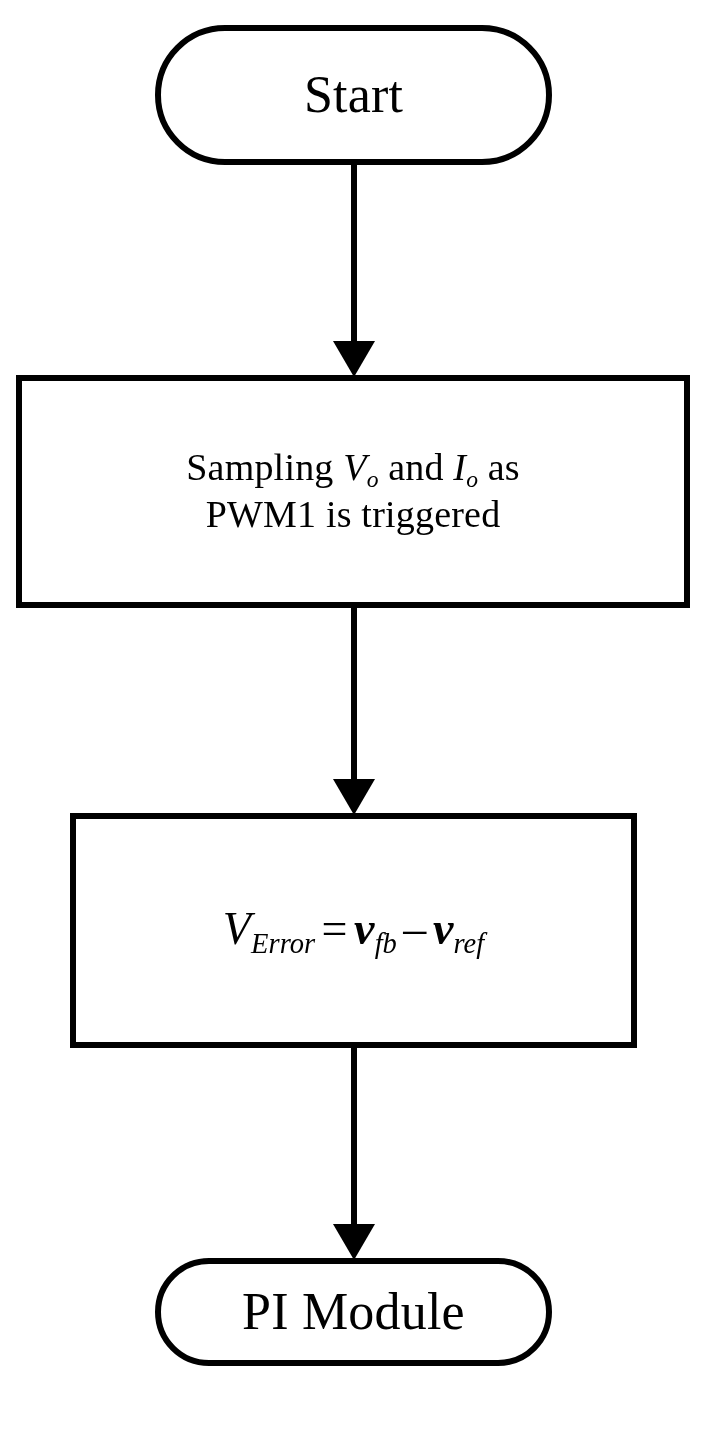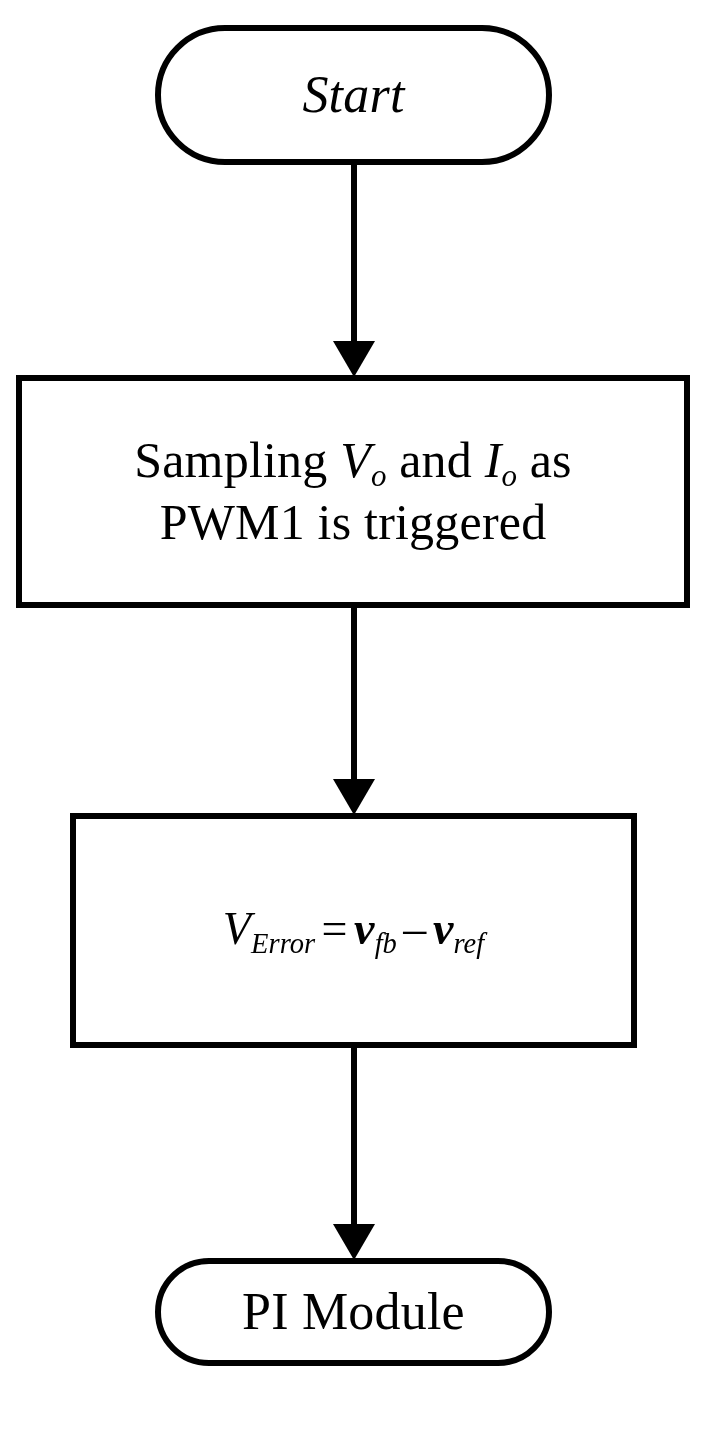--- a/index.html
+++ b/index.html
@@ -37,21 +37,21 @@
   }
 
   
   .node-label {
     font-size: 52px;
     line-height: 1.12;
     letter-spacing: 0.2px;
     white-space: nowrap;
   }
   .proc-label {
-    font-size: 50px;
+    font-size: 38px;
     line-height: 1.14;
     padding: 0 10px;
     text-align: center;
   }
   .eq-label {
     font-size: 46px;
     line-height: 1.42;
     padding: 0 10px;
   }
 
@@ -96,21 +96,21 @@
     border-left: 21px solid transparent;
     border-right: 21px solid transparent;
     border-top: 36px solid #000000;
   }
 </style>
 </head>
 <body>
 
 <div id="page">
 
-  <div class="node terminal" style="left:155px; top:25px; width:397px; height:140px;font-style:italic;">
+  <div class="node terminal" style="left:155px; top:25px; width:397px; height:140px;">
     <span class="node-label">Start</span>
   </div>
 
   <div class="connector" style="left:333px; top:163px; width:42px; height:214px;">
     <div class="stem" style="height:180px;"></div>
     <div class="head"></div>
   </div>
 
   <div class="node process" style="left:16px; top:375px; width:674px; height:233px;">
     <div class="node-label proc-label">

